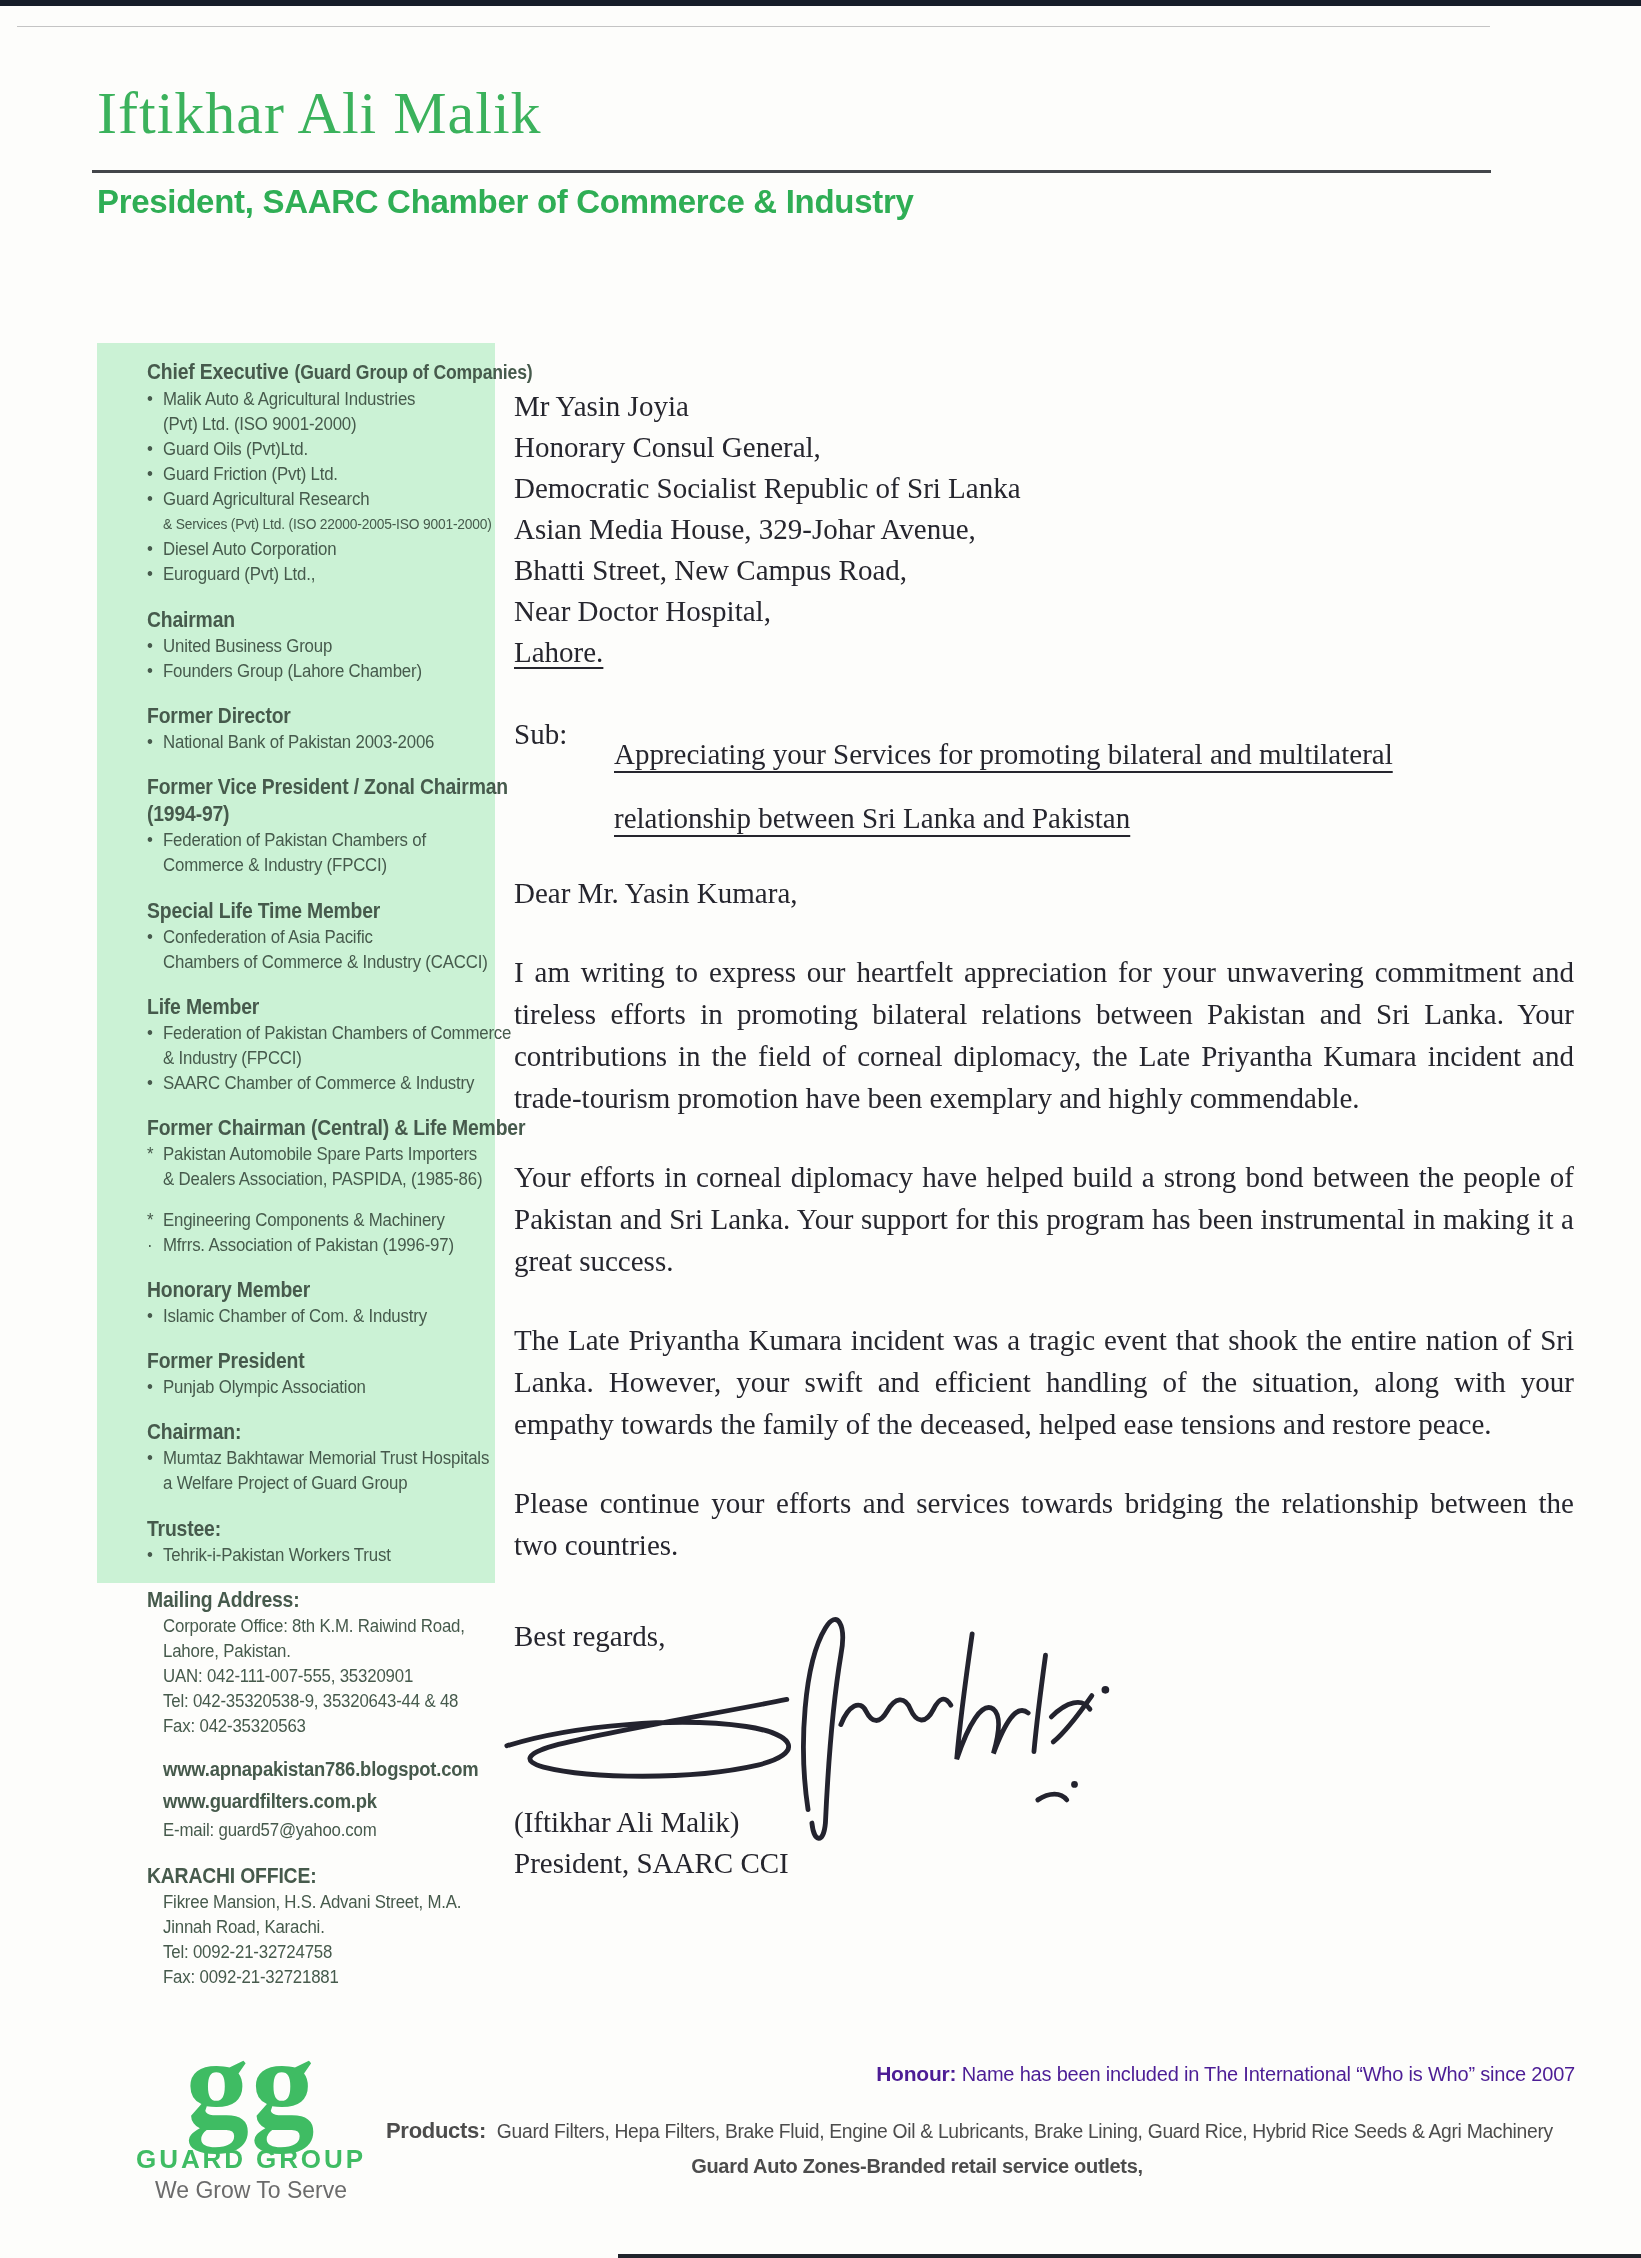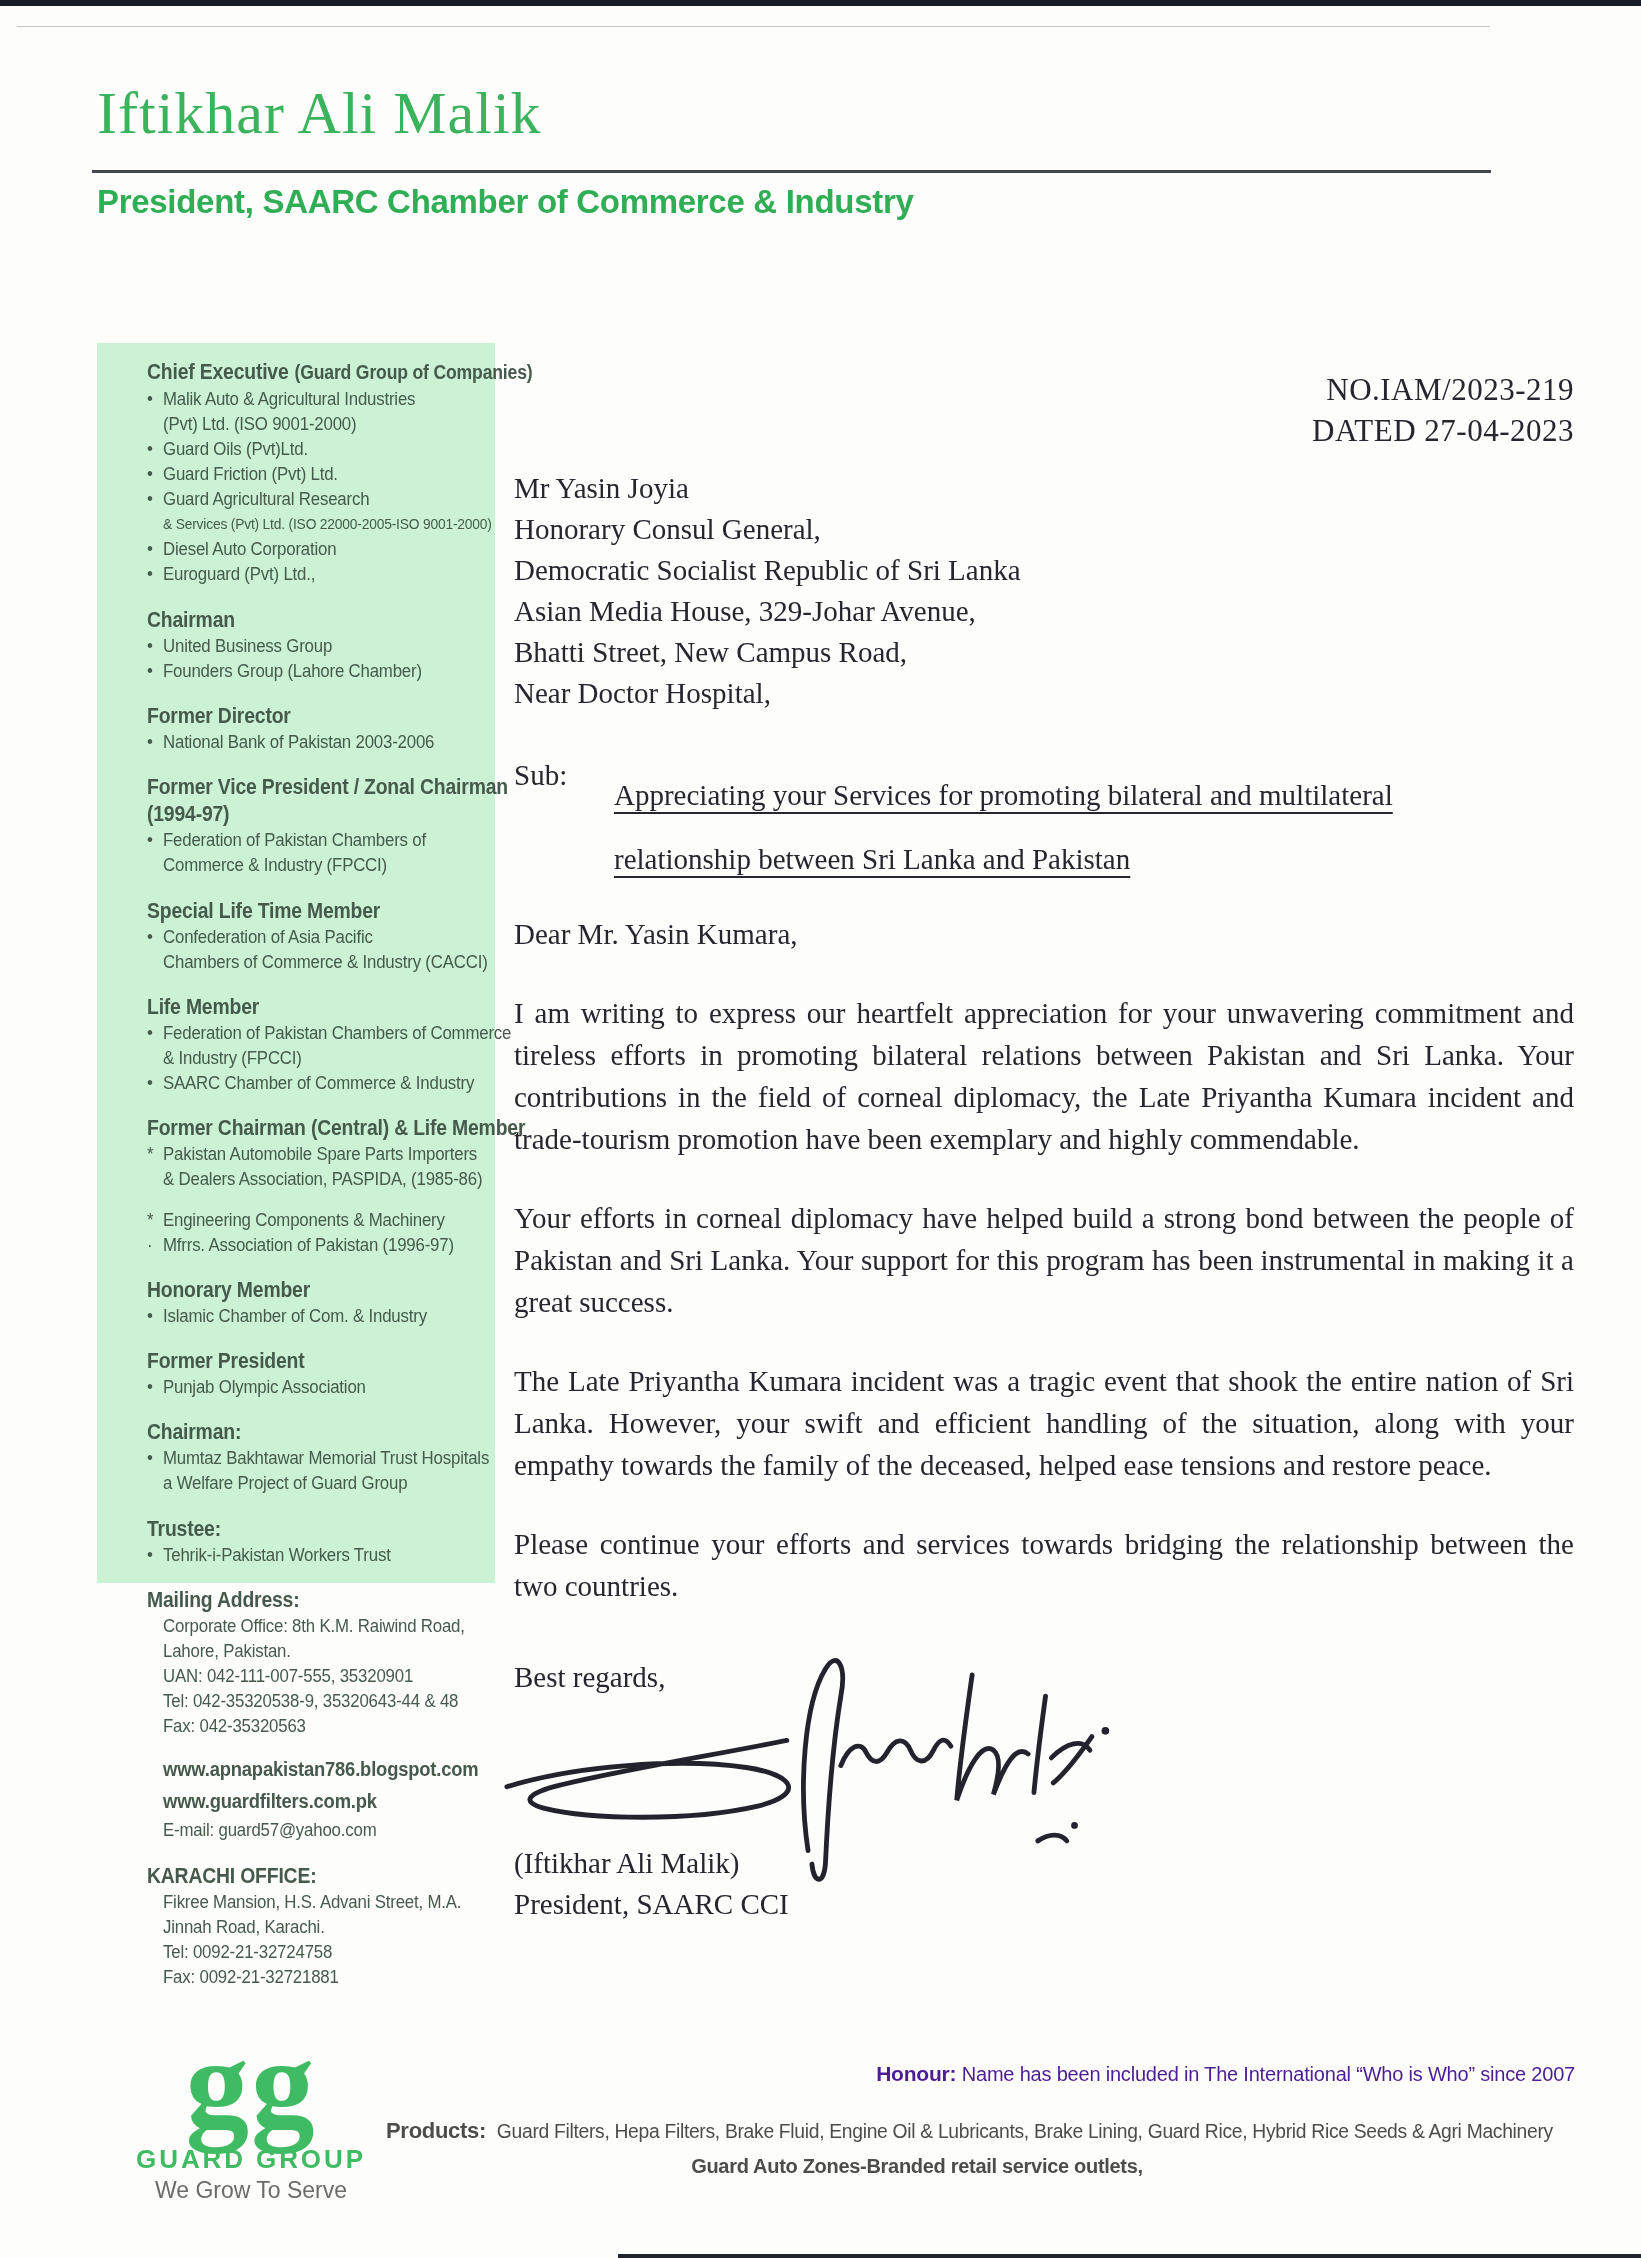--- a/index.html
+++ b/index.html
@@ -340,33 +340,30 @@
         <div class="sb-line">
           <span class="bl"></span>
           <span class="tx">Fax: 0092-21-32721881</span>
         </div>
       </div>
   </div>
 
 </div>
 
 <div class="letter">
-  <div class="ref">
-    <div>NO.IAM/2023-219</div>
-    <div>DATED 27-04-2023</div>
-  </div>
 
   <div class="recipient">
 
   <div class="r-line"><span>Mr Yasin Joyia</span></div>
       <div class="r-line"><span>Honorary Consul General,</span></div>
       <div class="r-line"><span>Democratic Socialist Republic of Sri Lanka</span></div>
       <div class="r-line"><span>Asian Media House, 329-Johar Avenue,</span></div>
       <div class="r-line"><span>Bhatti Street, New Campus Road,</span></div>
       <div class="r-line"><span>Near Doctor Hospital,</span></div>
+      <div class="r-line u"><span>Lahore.</span></div>
     </div>
 
   <div class="subject">
     <div class="lbl">Sub:</div>
     <div class="lines">
       <div class="sline">Appreciating your Services for promoting bilateral and multilateral</div>
       <div class="sline">relationship between Sri Lanka and Pakistan</div>
     </div>
   </div>
 

